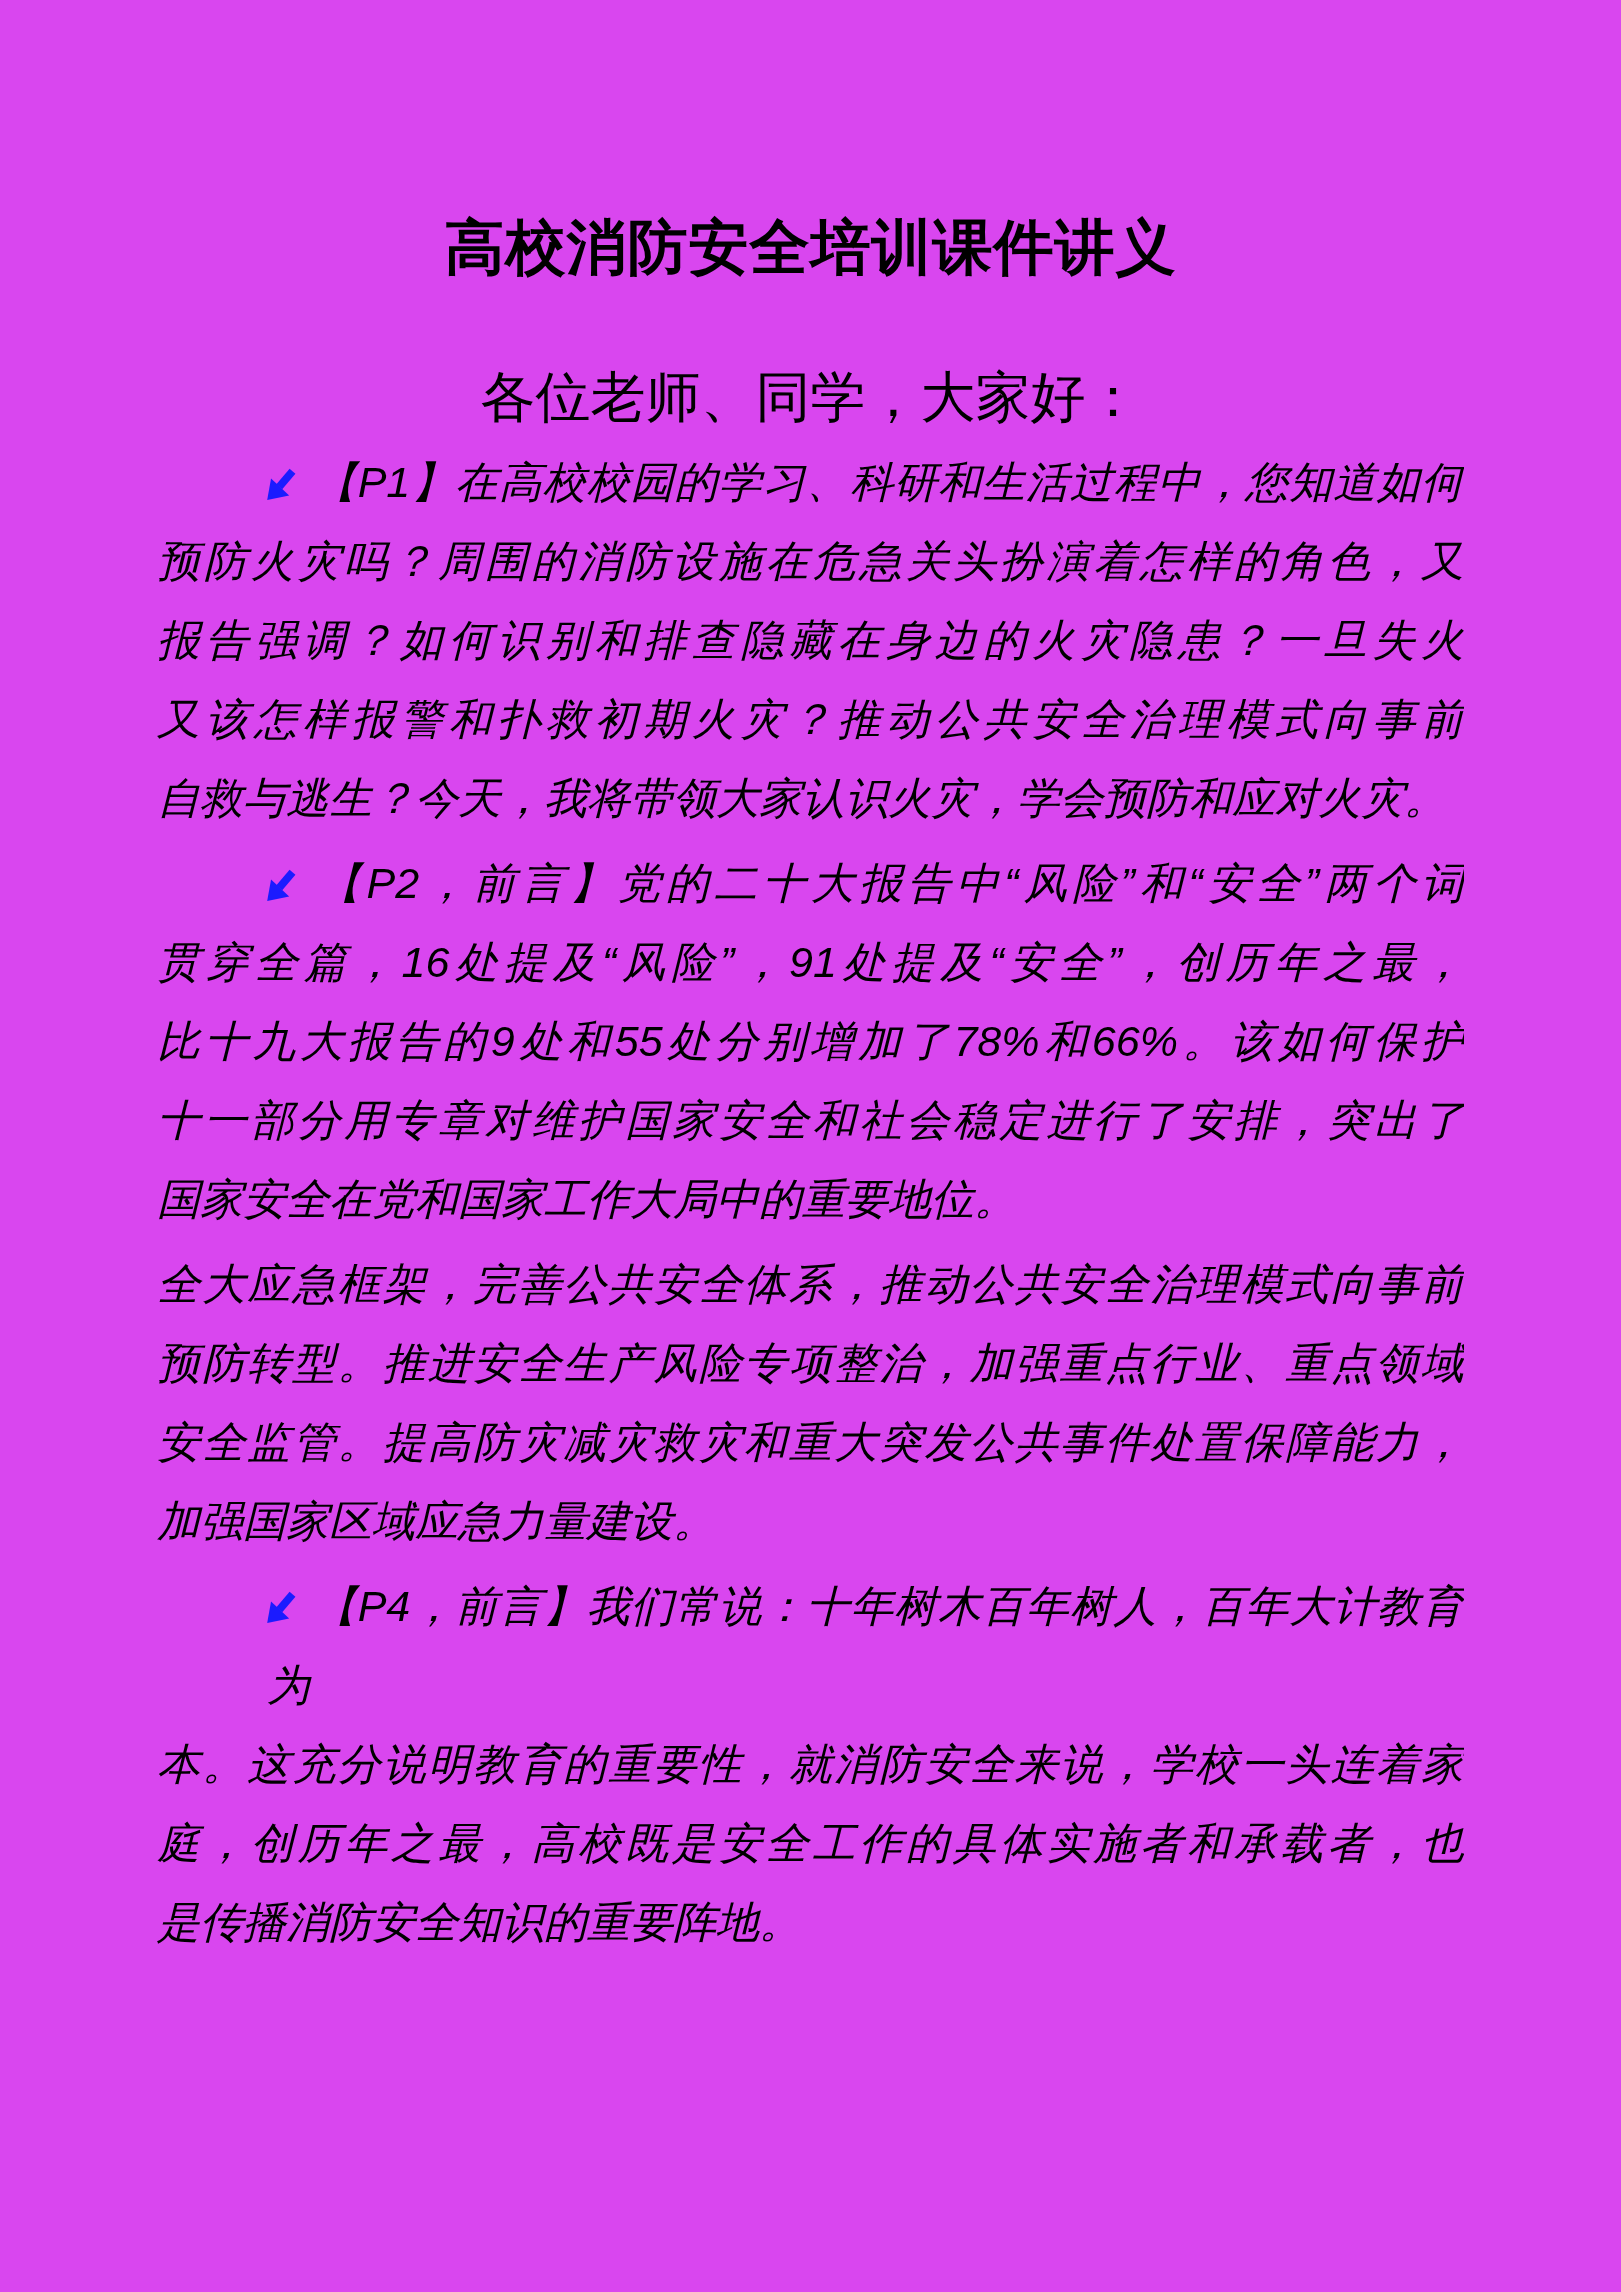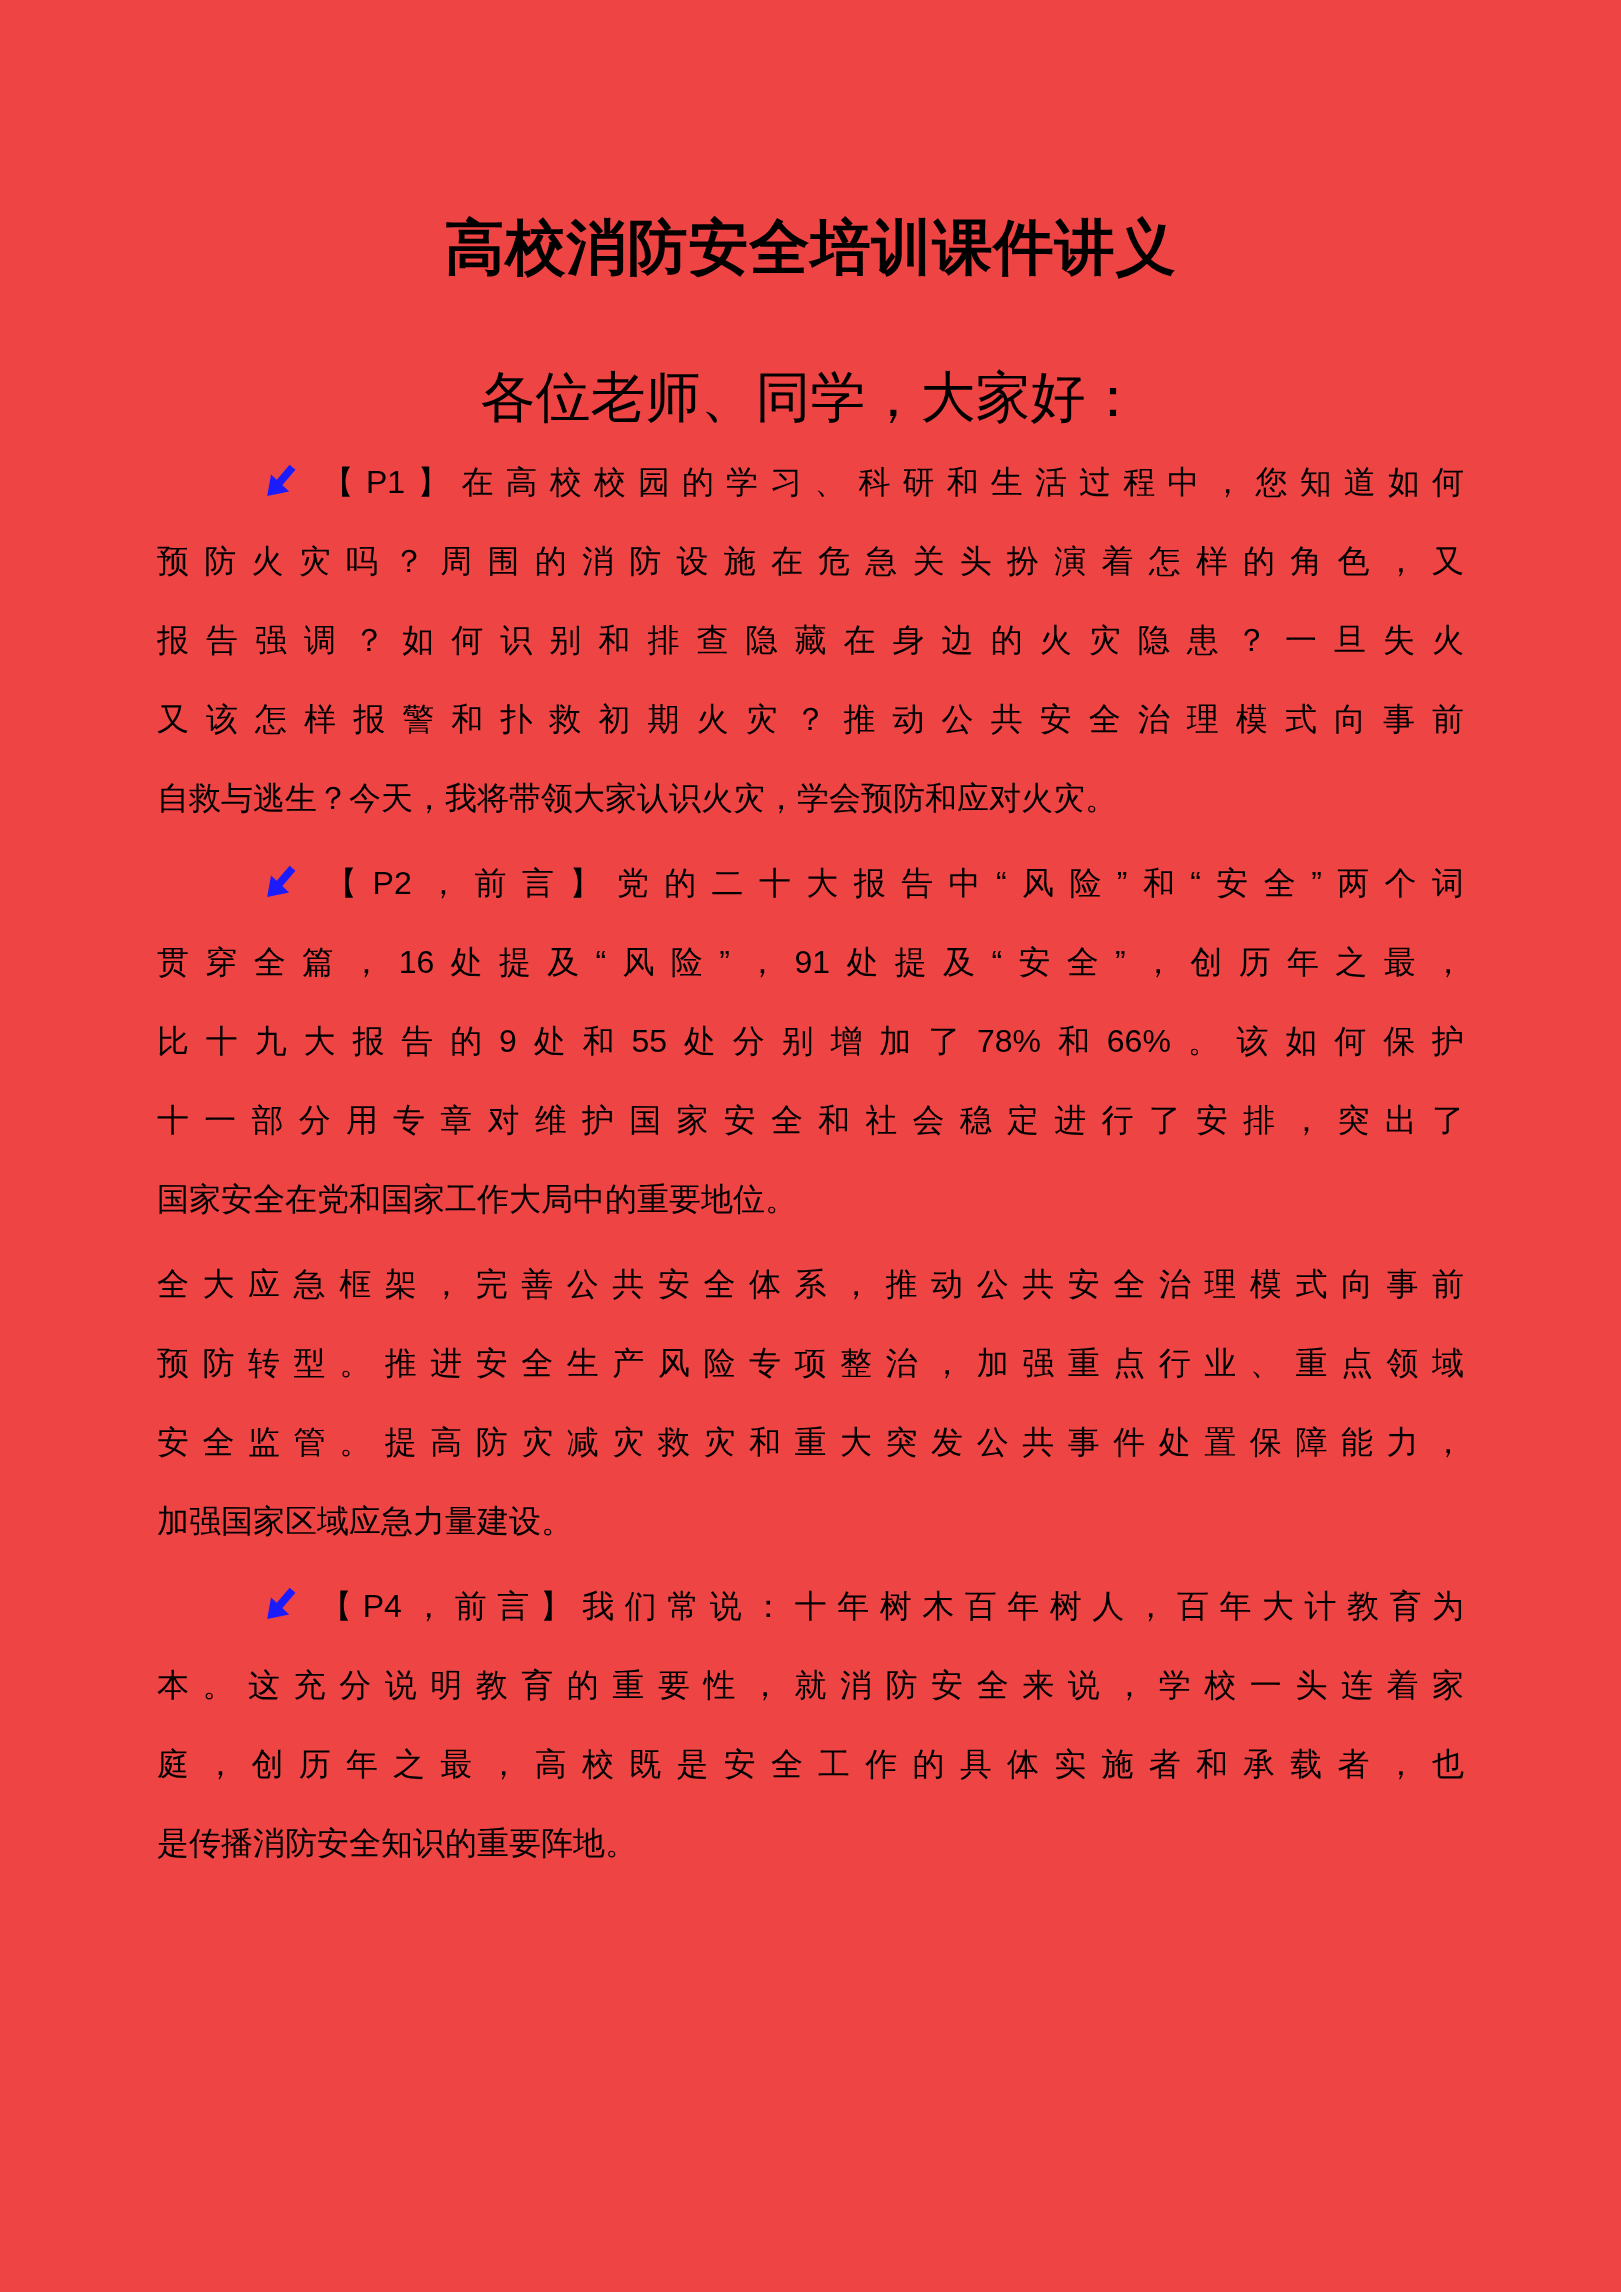--- a/index.html
+++ b/index.html
@@ -12,46 +12,47 @@
     height: 2293px;
     font-family: "Liberation Sans", "DejaVu Sans", sans-serif;
     color: #000000;
     overflow: hidden;
   }
   .page {
     box-sizing: border-box;
     width: 1621px;
     height: 2293px;
     padding: 0 157px;
-    background: #ef4444;
+    background: #d946ef;
   }
   .doc-title {
     padding-top: 208px;
     font-size: 60px;
     line-height: 79px;
     font-weight: 600;
     text-align: center;
     letter-spacing: 1px;
     white-space: nowrap;
   }
   .greeting {
     margin-top: 71px;
     font-size: 55px;
     line-height: 79px;
     text-align: center;
   }
   .paragraph {
     margin-top: 5.9px;
   }
   .para-line {
-    font-size: 32px;
+    font-size: 43px;
     line-height: 79px;
     text-align: justify;
     text-align-last: justify;
     overflow: hidden;
+    font-style: italic;
   }
   .para-line.last {
     text-align-last: left;
   }
   .para-line.first {
     padding-left: 110px;
   }
   .sw-arrow {
     display: inline-block;
     width: 29px;

